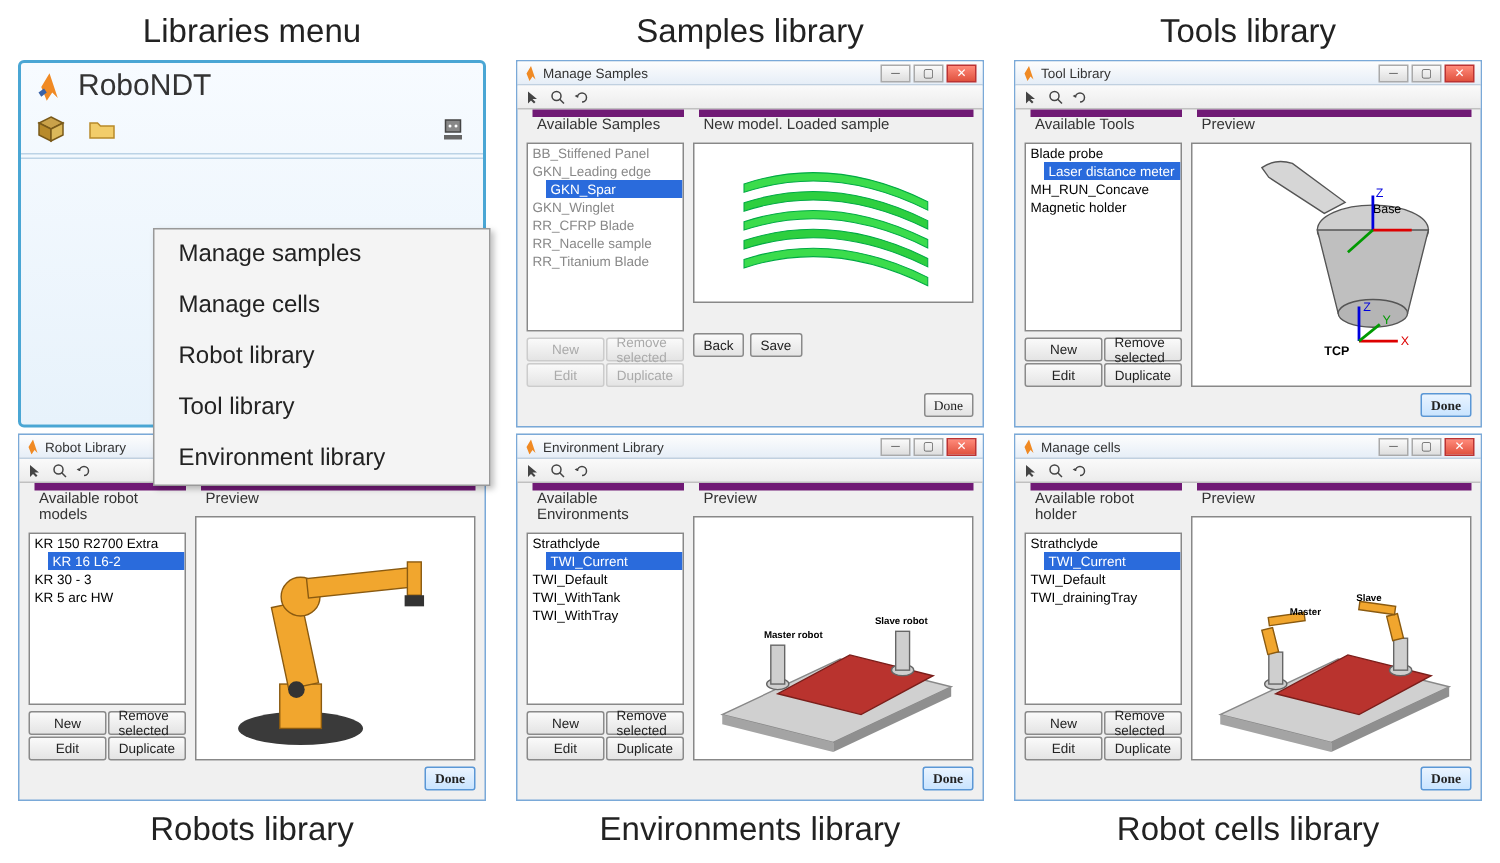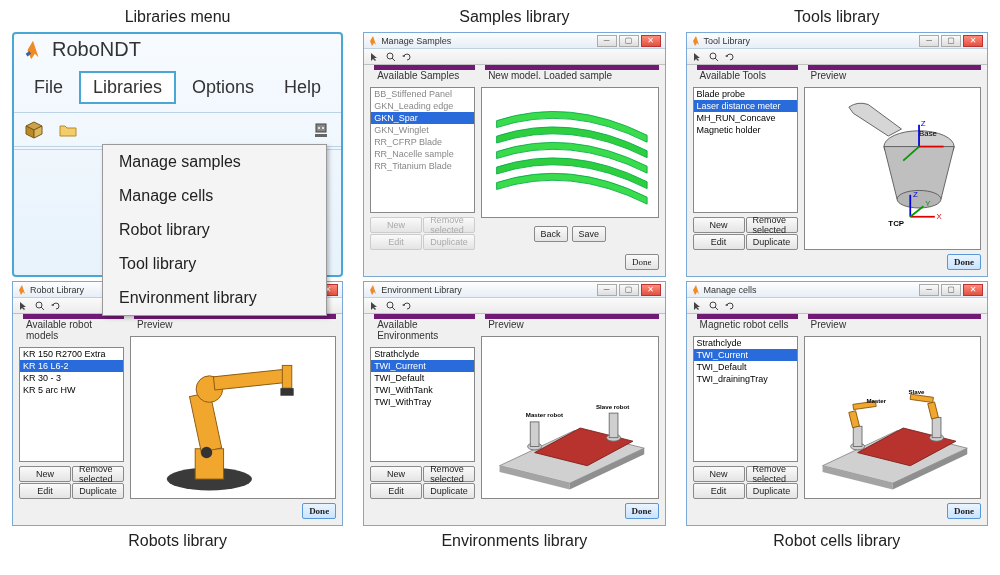--- a/index.html
+++ b/index.html
@@ -12,21 +12,21 @@
     position: relative;
   }
   .grid {
     display: grid;
     grid-template-columns: repeat(3, 1fr);
     grid-template-rows: auto auto auto auto;
     gap: 4px 20px;
     padding: 6px 12px;
   }
   .caption {
-    font-size: 16px;
+    font-size: 22px;
     font-weight: 400;
     text-align: center;
     color: #222;
     padding: 2px 0;
   }
   .panel-wrap {
     display: flex;
     flex-direction: column;
     align-items: stretch;
   }
@@ -168,21 +168,21 @@
   }
   .listbox {
     flex: 1;
     background: #fff;
     border: 1px solid #888;
     overflow: hidden;
     font-size: 9px;
     color: #888;
   }
   .listbox div { padding: 1px 3px; white-space: nowrap; }
-  .listbox .sel { background: #2a6bdc; color: #fff; }
+  .listbox .sel { background: #2a6bdc; color: #fff; margin-left: 12px; }
   .listbox .enabled { color: #000; }
   .preview-col {
     flex: 1;
     display: flex;
     flex-direction: column;
   }
   .preview-box {
     flex: 1;
     background: #fff;
     border: 1px solid #888;
@@ -218,22 +218,21 @@
     display: flex;
     justify-content: flex-end;
     align-items: center;
     padding: 2px 6px 6px 6px;
     gap: 4px;
     font-family: Liberation Serif, serif;
   }
   .center-btns {
     display: flex;
     gap: 4px;
-    justify-content: center;
-    padding: 8px 0;
+    padding: 20px 0;
   }
 
   
   .robot-svg, .tool-svg, .env-svg, .sample-svg {
     position: absolute; inset: 0; width: 100%; height: 100%;
   }
   .mini-ml {
     width: 10px; height: 10px;
   }
   .tool-ico {
@@ -252,26 +251,20 @@
   <div class="panel-wrap" style="position:relative;">
     <div class="menu-window">
       <div class="menu-title">
         <span class="matlab-icon">
           <svg viewBox="0 0 24 24">
               <path fill="#f08a24" d="M12 2 L18 20 L14 16 L10 22 L6 12 Z"></path>
               <path fill="#3a63a8" d="M4 16 L8 13 L10 16 L6 19 Z"></path>
             </svg>
         </span>
         <span>RoboNDT</span>
-      </div>
-      <div class="menubar">
-        <div class="menubar-item">File</div>
-        <div class="menubar-item open">Libraries</div>
-        <div class="menubar-item">Options</div>
-        <div class="menubar-item">Help</div>
       </div>
       <div class="toolbar-thin">
         <span class="tb-icon"><svg viewBox="0 0 20 20">
               <polygon fill="#caa24a" stroke="#7a5a1a" points="10,2 18,6 10,10 2,6"></polygon>
               <polygon fill="#b88a2a" stroke="#7a5a1a" points="2,6 10,10 10,18 2,14"></polygon>
               <polygon fill="#dcb85a" stroke="#7a5a1a" points="18,6 10,10 10,18 18,14"></polygon>
             </svg></span>
         <span class="tb-icon"><svg viewBox="0 0 20 20">
               <path fill="#f2cd6a" stroke="#b88a2a" d="M2 6h5l2 2h9v8H2z"></path>
             </svg></span>
@@ -602,21 +595,21 @@
             <circle cx="4" cy="4" r="3" fill="none" stroke="#444"></circle>
             <line x1="6" y1="6" x2="9" y2="9" stroke="#444"></line>
           </svg>
         <svg class="tool-ico" viewBox="0 0 10 10">
             <path fill="none" stroke="#444" d="M2 5 A3 3 0 1 1 5 8"></path>
             <path fill="#444" d="M2 5 L0 4 L2 3 Z"></path>
           </svg>
       </div>
       <div class="dlg-body">
         <div class="list-col">
-          <span class="group-label">Magnetic robot cells</span>
+          <span class="group-label">Available robot holder</span>
           <div class="listbox">
               <div class="enabled">Strathclyde</div>
               <div class="sel">TWI_Current</div>
               <div class="enabled">TWI_Default</div>
               <div class="enabled">TWI_drainingTray</div>
             </div>
           <div class="under-list">
             <div class="btn">New</div>
             <div class="btn">Remove selected</div>
             <div class="btn">Edit</div>

